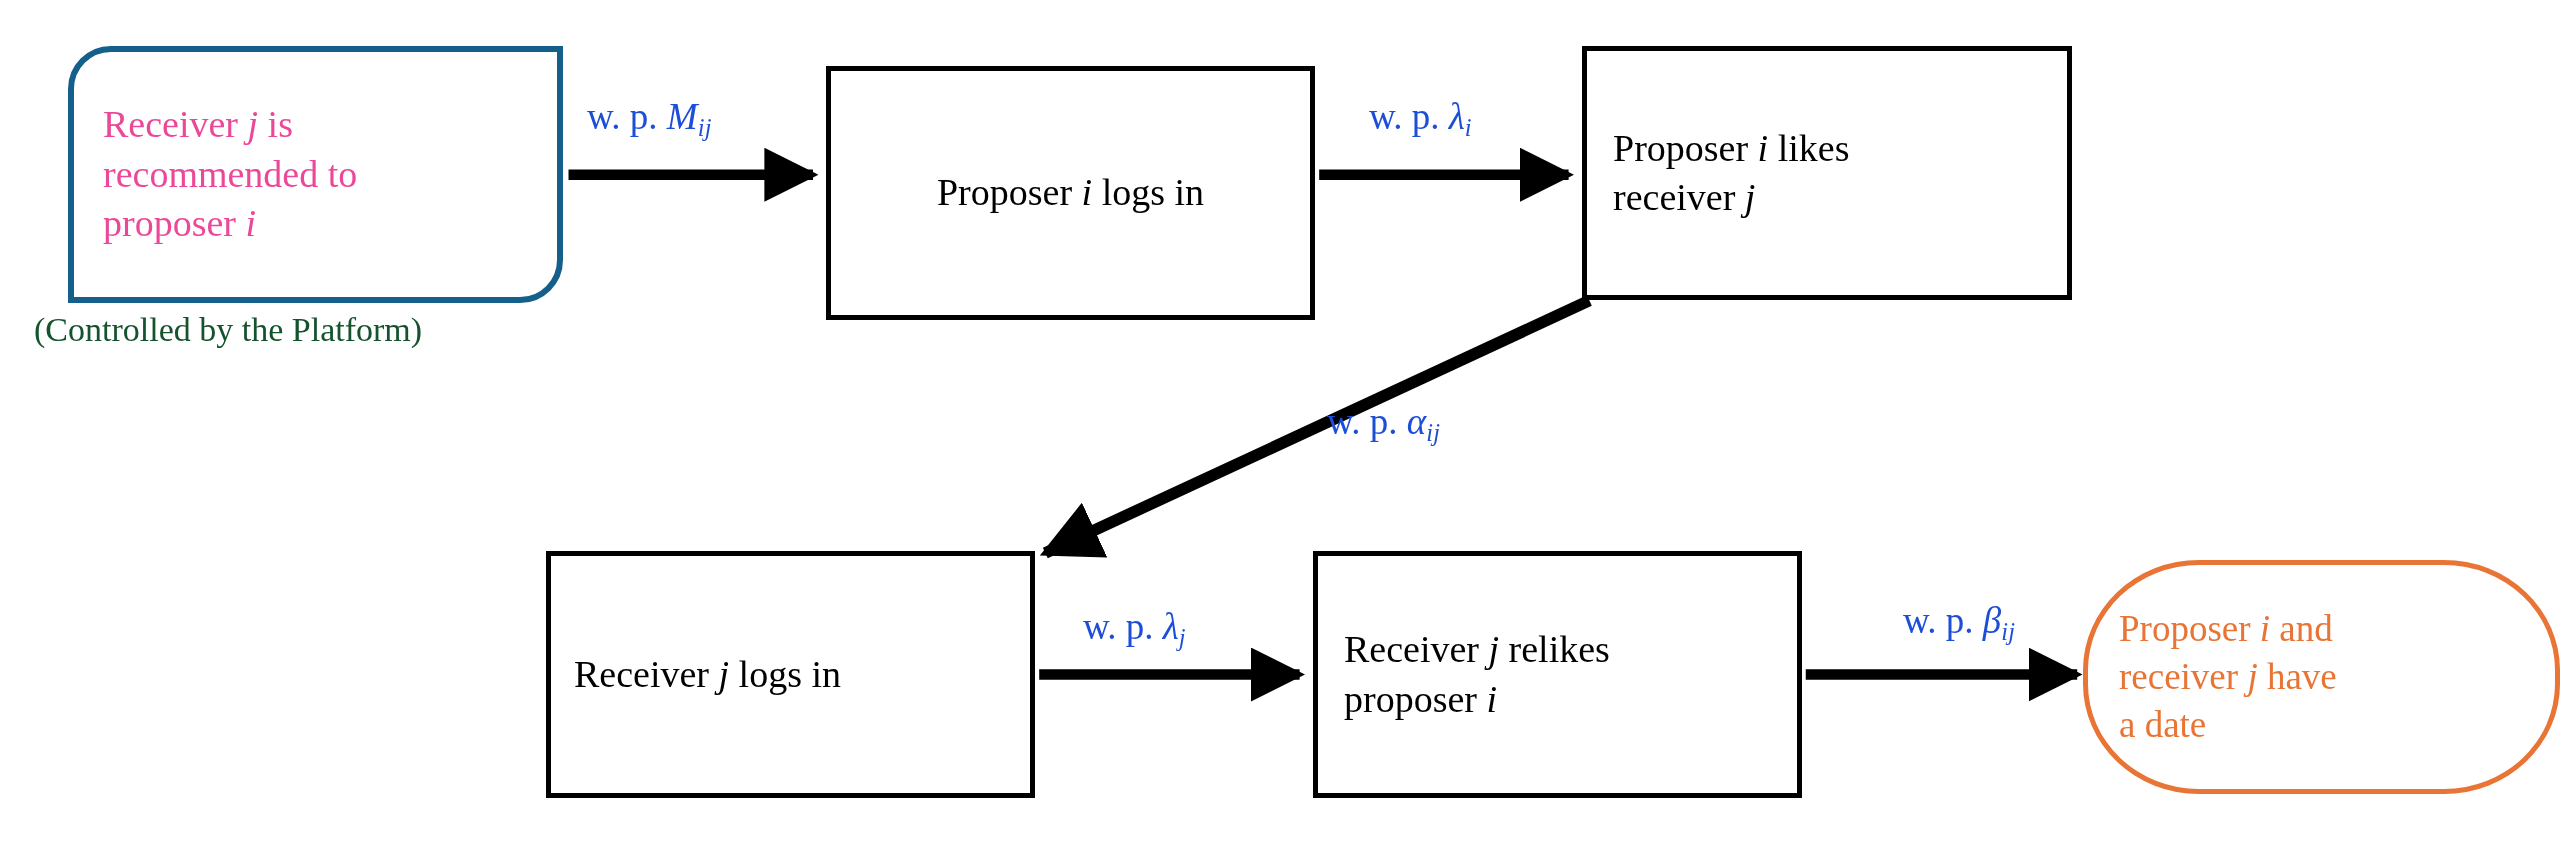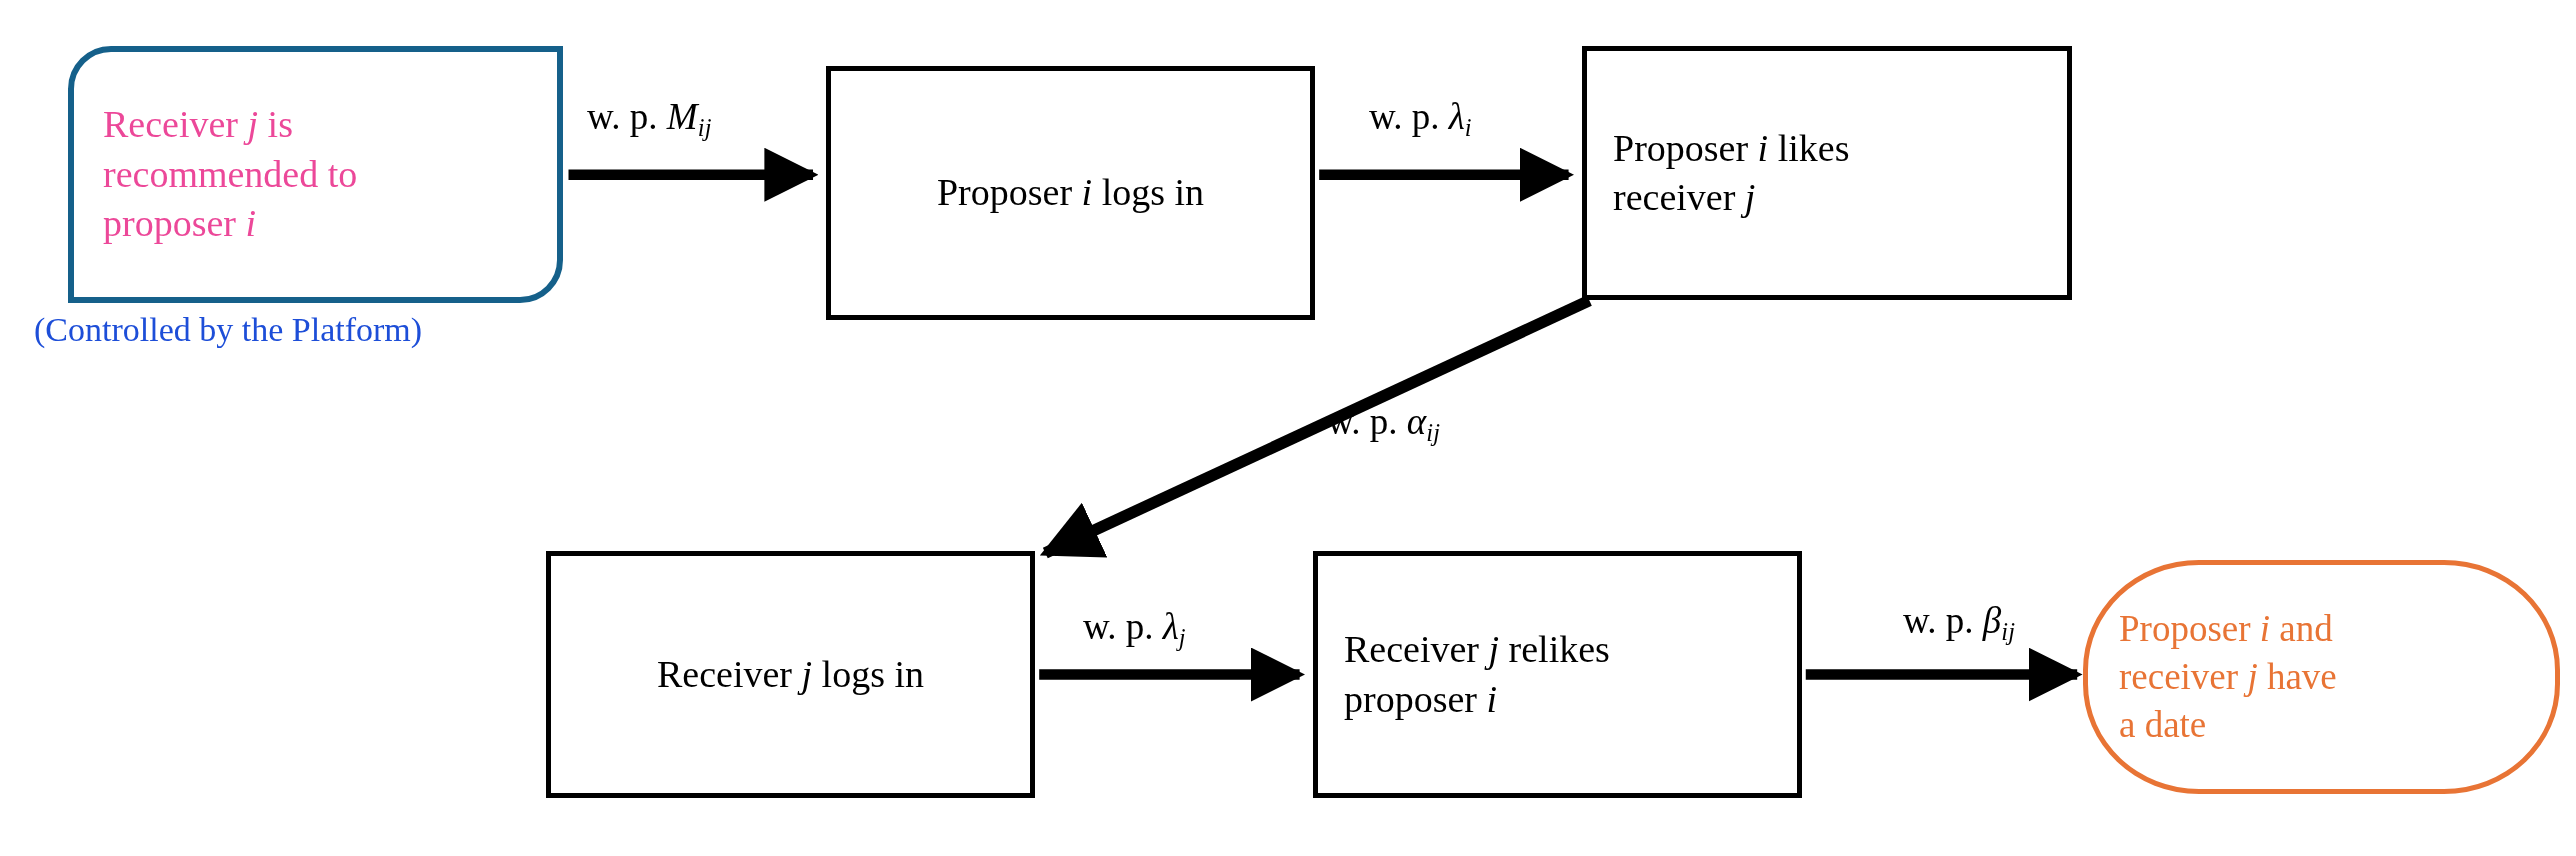--- a/index.html
+++ b/index.html
@@ -43,21 +43,21 @@
     color: #ec4899;
     font-size: 38px;
     text-align: left;
   }
 
   #caption-platform {
     position: absolute;
     left: 34px;
     top: 309px;
     width: 611px;
-    color: #1d4ed8;
+    color: #14532d;
     font-size: 34px;
     line-height: 1.25;
     white-space: nowrap;
   }
 
   
   .proc {
     border: 5.5px solid #000000;
     border-radius: 0;
   }
@@ -85,21 +85,21 @@
   }
   #node-proposer-likes .txt { text-align: left; }
 
   #node-receiver-login {
     left: 546px;
     top: 551px;
     width: 489px;
     height: 247px;
     padding: 0 23px;
   }
-  #node-receiver-login .txt { text-align: center; }
+  #node-receiver-login .txt { }
 
   #node-receiver-relikes {
     left: 1313px;
     top: 551px;
     width: 489px;
     height: 247px;
     padding: 0 26px;
   }
   #node-receiver-relikes .txt { text-align: left; }
 
@@ -125,21 +125,21 @@
     left: 0;
     top: 0;
     width: 2576px;
     height: 856px;
     overflow: visible;
     pointer-events: none;
   }
 
   .edge-label {
     position: absolute;
-    color: #000000;
+    color: #1d4ed8;
     font-size: 37px;
     white-space: nowrap;
     line-height: 1;
   }
   .edge-label .sym {
     font-style: italic;
     font-family: "Liberation Serif", "DejaVu Serif", serif;
   }
   .edge-label .sub {
     font-style: italic;

